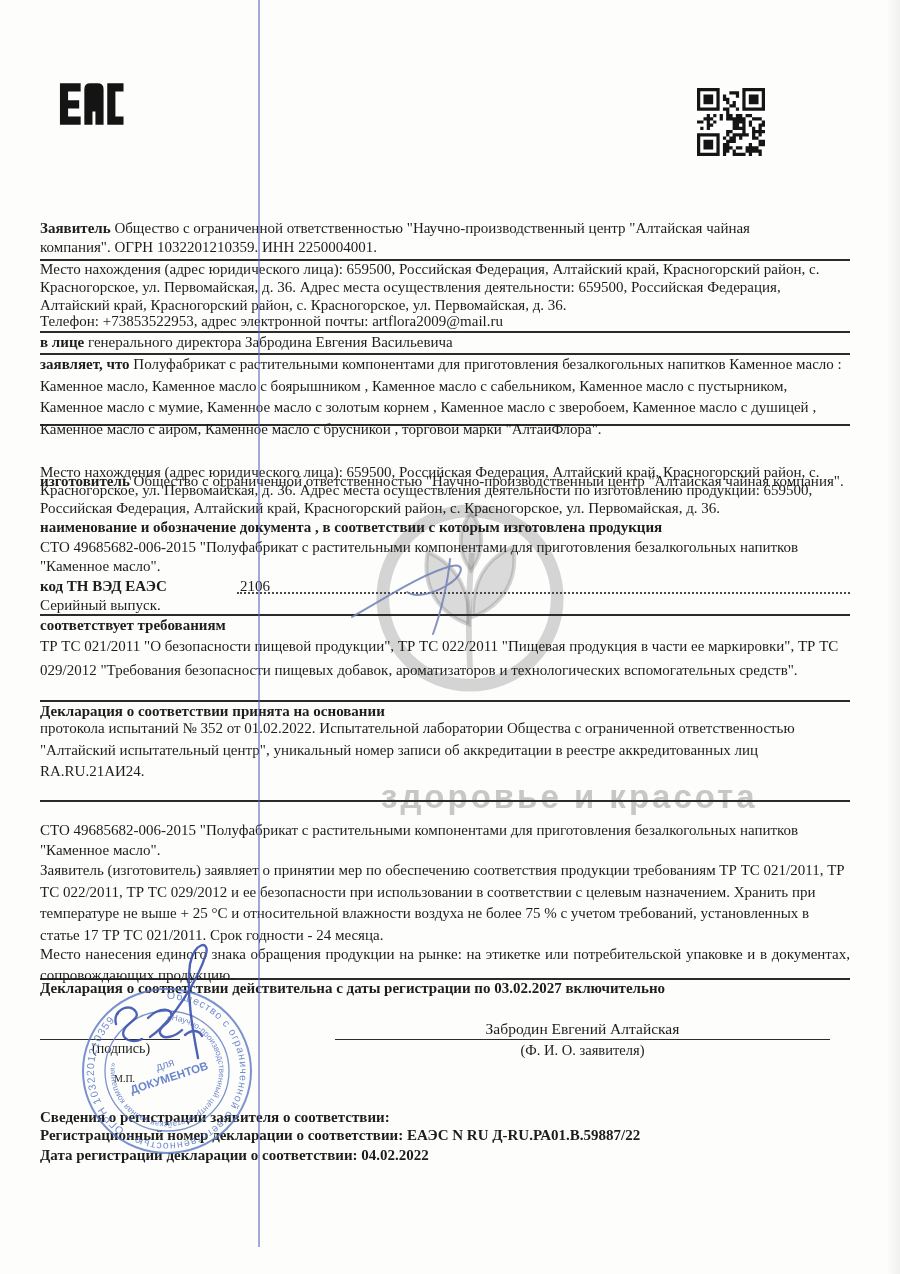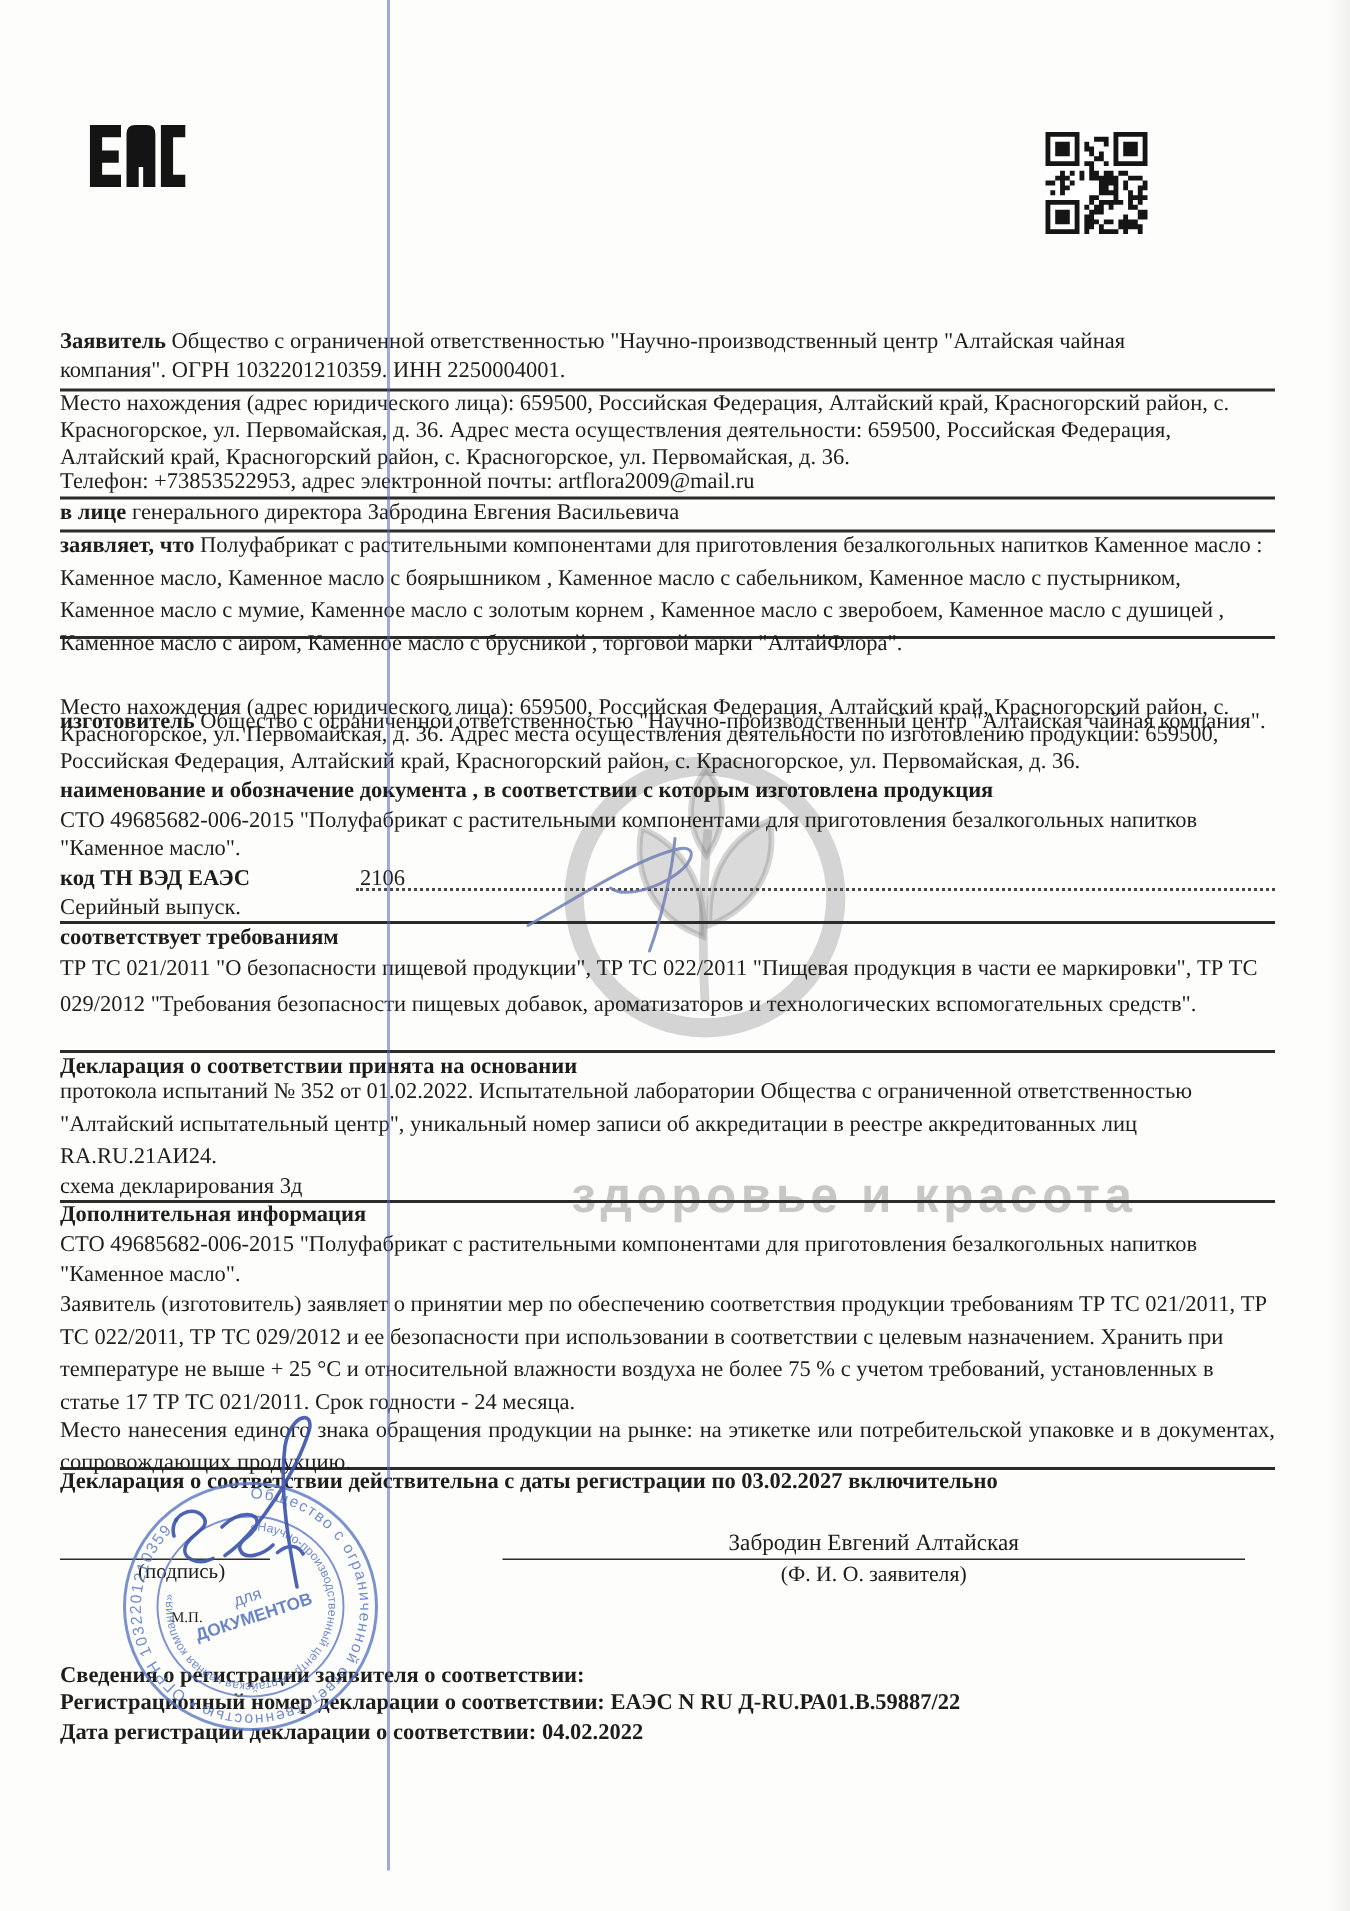--- a/index.html
+++ b/index.html
@@ -112,24 +112,22 @@
   <div class="dotted"></div>
   <div class="p txt" style="top:596px;">Серийный выпуск.</div>
   <div class="rule" style="top:614px;"></div>
 
   <div class="p txt b" style="top:616px;">соответствует требованиям</div>
   <div class="p txt" style="top:634px;line-height:24px;">ТР ТС 021/2011 "О безопасности пищевой продукции", ТР ТС 022/2011 "Пищевая продукция в части ее маркировки", ТР ТС 029/2012 "Требования безопасности пищевых добавок, ароматизаторов и технологических вспомогательных средств".</div>
   <div class="rule" style="top:700px;"></div>
 
   <div class="p txt b" style="top:702px;">Декларация о соответствии принята на основании</div>
   <div class="p txt" style="top:718px;line-height:21.5px;">протокола испытаний  № 352 от 01.02.2022. Испытательной лаборатории Общества с ограниченной ответственностью "Алтайский испытательный центр", уникальный номер записи об аккредитации в реестре аккредитованных лиц RA.RU.21АИ24.</div>
-  <div class="p txt" style="top:782px;">схема декларирования 3д</div>
   <div class="rule" style="top:800px;"></div>
 
-  <div class="p txt b" style="top:801px;">Дополнительная информация</div>
   <div class="p txt" style="top:820px;line-height:20px;">СТО 49685682-006-2015 "Полуфабрикат с растительными компонентами для приготовления безалкогольных напитков "Каменное масло".</div>
   <div class="p txt" style="top:860px;line-height:21.5px;">Заявитель (изготовитель) заявляет о принятии мер по обеспечению соответствия продукции требованиям ТР ТС 021/2011, ТР ТС 022/2011, ТР ТС 029/2012  и ее безопасности при использовании в соответствии с целевым назначением. Хранить при температуре не выше  + 25 °С и относительной влажности воздуха не более 75 % с учетом требований, установленных в статье 17 ТР ТС 021/2011. Срок годности - 24 месяца.</div>
   <div class="p txt justify" style="top:944px;line-height:20.5px;">Место нанесения единого знака обращения продукции на рынке: на этикетке или потребительской упаковке и в документах, сопровождающих продукцию.</div>
   <div class="rule" style="top:978px;"></div>
 
   <div class="p txt b" style="top:979px;">Декларация о соответствии  действительна с даты регистрации по 03.02.2027 включительно</div>
 
   <div class="rule" style="top:1039px;left:40px;width:140px;height:1.4px;"></div>
   <div class="sig-caption">(подпись)</div>
   <div class="mp">М.П.</div>

